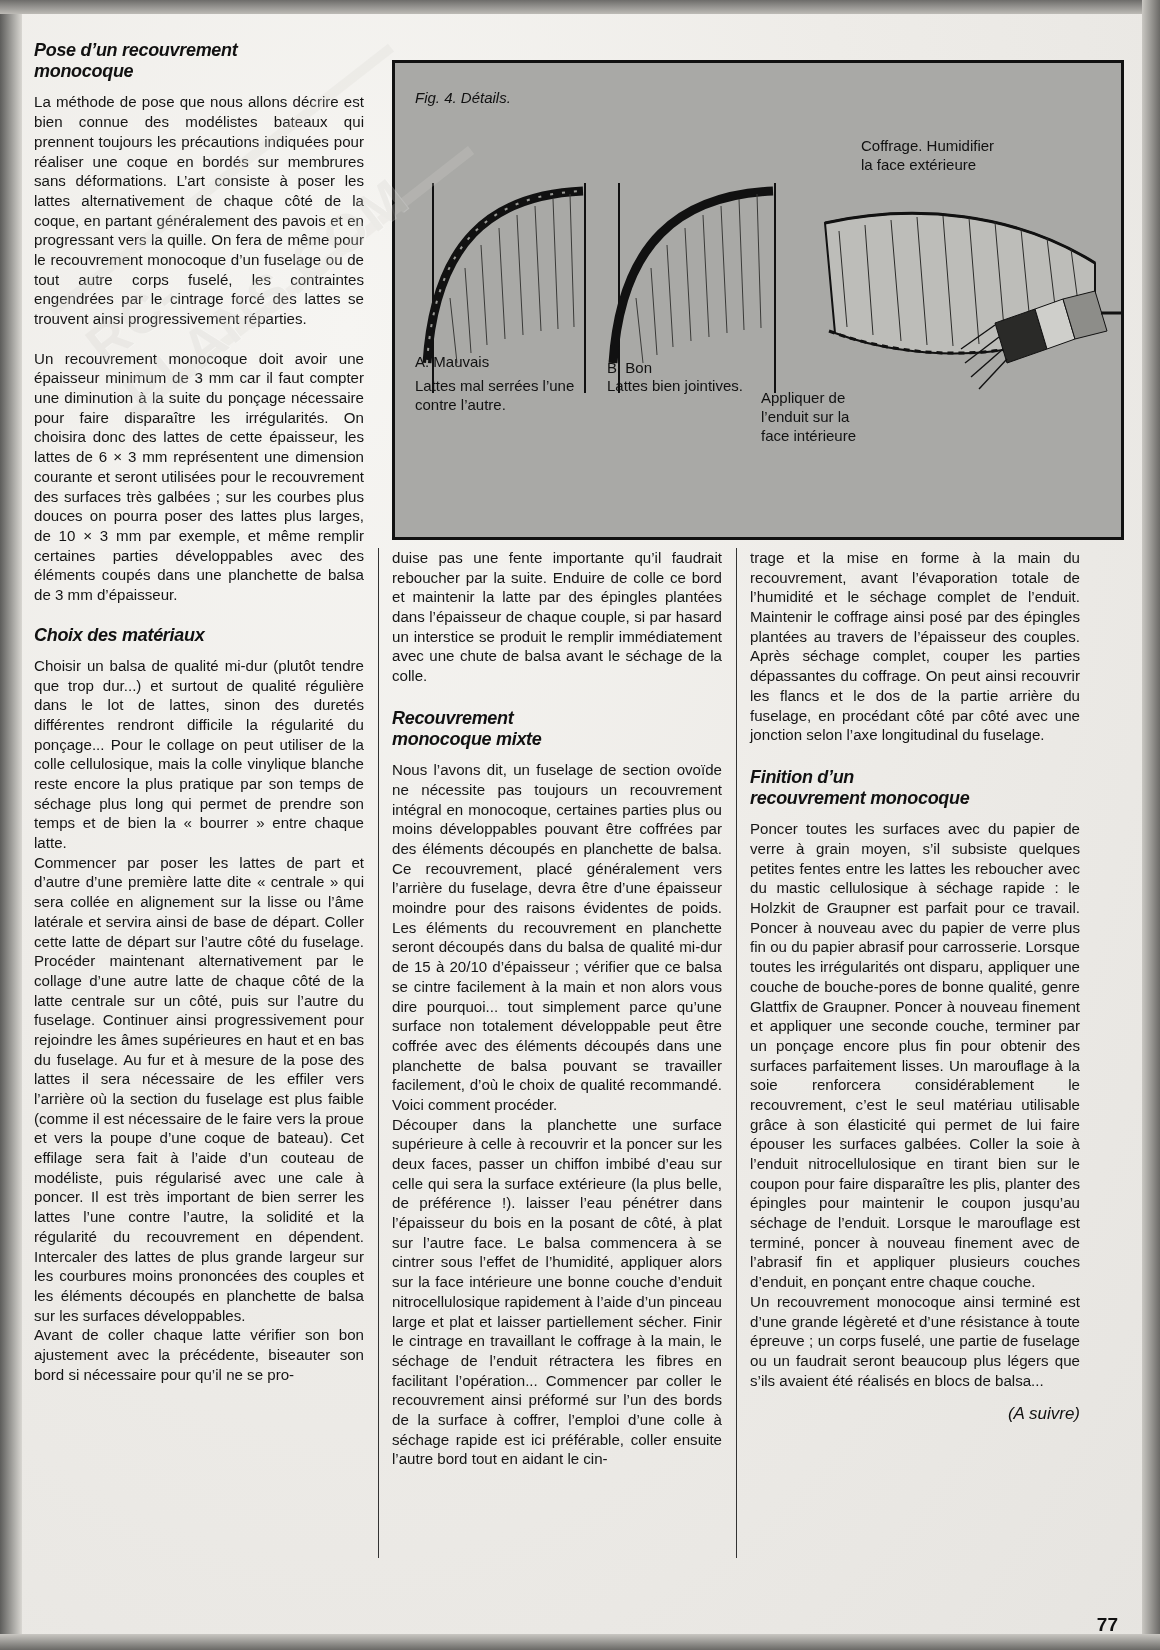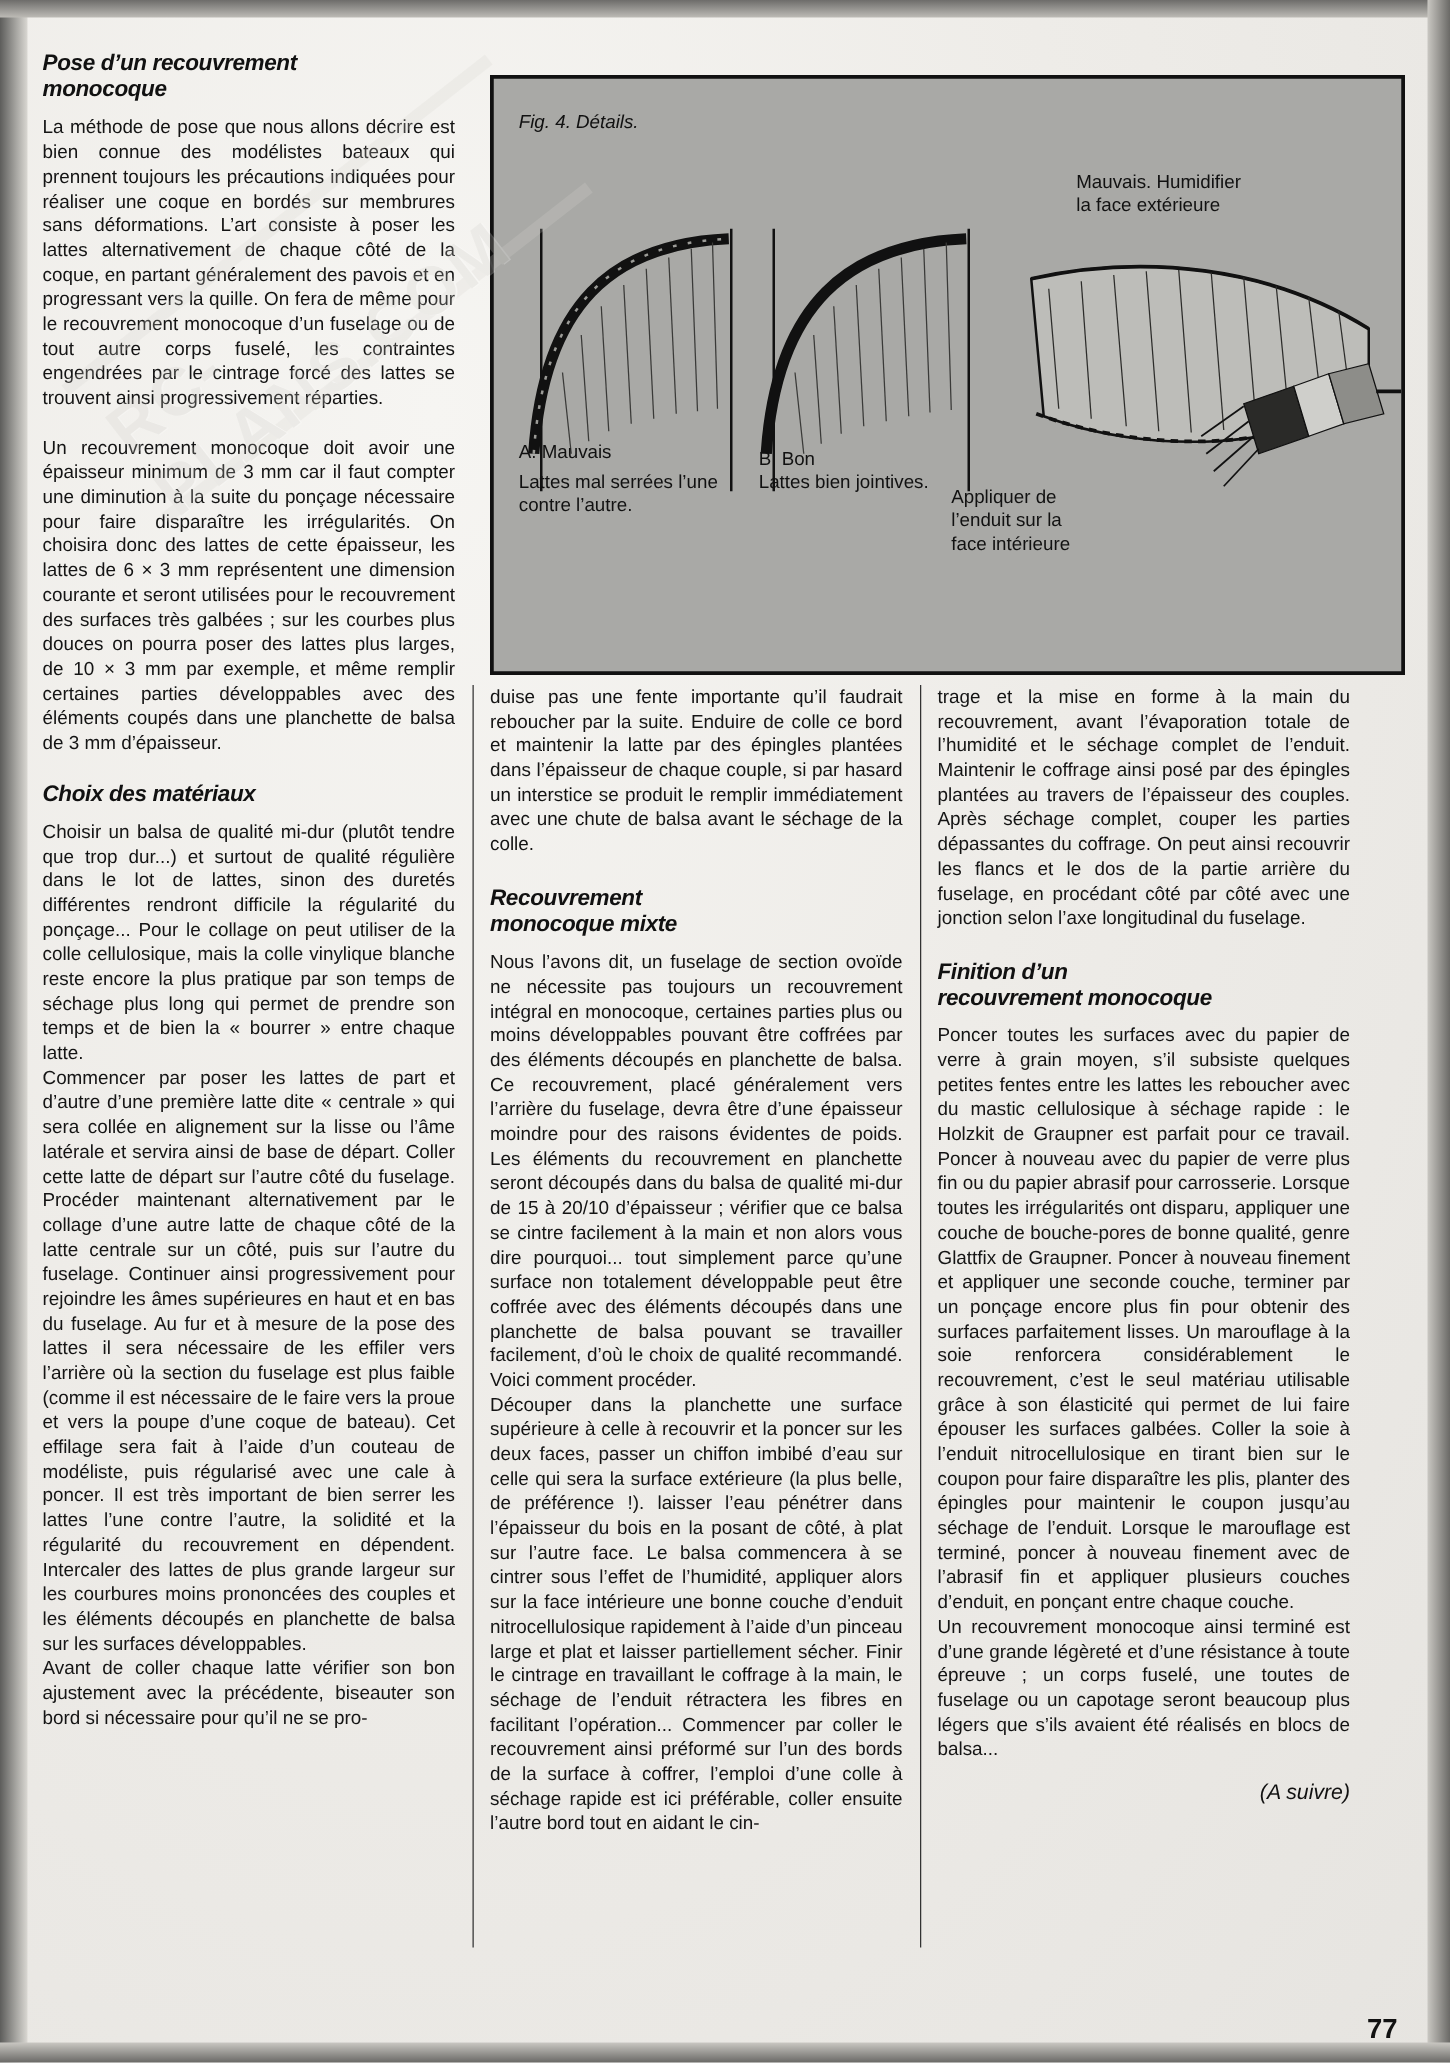--- a/index.html
+++ b/index.html
@@ -50,21 +50,21 @@
   .c2{left:358px;}
   .c3{left:716px;}
   .rule{position:absolute;top:0;width:1px;height:1010px;background:#333;}
   .r1{left:344px;}
   .r2{left:702px;}
 
   .sig{
     font-style:italic;font-weight:normal;font-size:17px;text-align:right;margin-top:14px;color:#111;
   }
   .pagenum{
-    position:absolute;right:6px;bottom:-28px;font-weight:bold;font-size:22px;color:#111;
+    position:absolute;right:6px;bottom:-28px;font-weight:bold;font-size:19px;color:#111;
   }
 
   .wm{
     position:absolute;left:60px;top:40px;width:420px;height:420px;
     transform:rotate(-38deg);opacity:0.22;pointer-events:none;
     font-weight:bold;font-size:54px;color:#cfcdc8;
     text-shadow:1px 1px 0 #fff;
   }
   .wm .bar{
     position:absolute;left:0;top:120px;width:430px;height:120px;
@@ -167,21 +167,21 @@
           </g>
         </svg>
 
         <div class="fig-label" style="left:20px;top:290px;font-weight:normal">A. Mauvais</div>
         <div class="fig-label" style="left:20px;top:314px;white-space:pre-line">Lattes mal serrées l’une
 contre l’autre.</div>
 
         <div class="fig-label" style="left:212px;top:296px;font-weight:normal">B. Bon</div>
         <div class="fig-label" style="left:212px;top:314px;white-space:pre-line">Lattes bien jointives.</div>
 
-        <div class="fig-label" style="left:466px;top:74px;white-space:pre-line;text-align:left">Mauvais. Humidifier
+        <div class="fig-label" style="left:466px;top:74px;white-space:pre-line;text-align:left">Coffrage. Humidifier
 la face extérieure</div>
         <div class="fig-label" style="left:366px;top:326px;white-space:pre-line">Appliquer de
 l’enduit sur la
 face intérieure</div>
       </div>
     </div>
 
     <div class="cols">
       <div class="rule r1"></div>
       <div class="rule r2"></div>
@@ -194,21 +194,21 @@
         <p class="body">Nous l’avons dit, un fuselage de section ovoïde ne nécessite pas toujours un recouvrement intégral en monocoque, certaines parties plus ou moins développables pouvant être coffrées par des éléments découpés en planchette de balsa. Ce recouvrement, placé généralement vers l’arrière du fuselage, devra être d’une épaisseur moindre pour des raisons évidentes de poids. Les éléments du recouvrement en planchette seront découpés dans du balsa de qualité mi-dur de 15 à 20/10 d’épaisseur ; vérifier que ce balsa se cintre facilement à la main et non alors vous dire pourquoi... tout simplement parce qu’une surface non totalement développable peut être coffrée avec des éléments découpés dans une planchette de balsa pouvant se travailler facilement, d’où le choix de qualité recommandé. Voici comment procéder.</p>
         <p class="body">Découper dans la planchette une surface supérieure à celle à recouvrir et la poncer sur les deux faces, passer un chiffon imbibé d’eau sur celle qui sera la surface extérieure (la plus belle, de préférence !). laisser l’eau pénétrer dans l’épaisseur du bois en la posant de côté, à plat sur l’autre face. Le balsa commencera à se cintrer sous l’effet de l’humidité, appliquer alors sur la face intérieure une bonne couche d’enduit nitrocellulosique rapidement à l’aide d’un pinceau large et plat et laisser partiellement sécher. Finir le cintrage en travaillant le coffrage à la main, le séchage de l’enduit rétractera les fibres en facilitant l’opération... Commencer par coller le recouvrement ainsi préformé sur l’un des bords de la surface à coffrer, l’emploi d’une colle à séchage rapide est ici préférable, coller ensuite l’autre bord tout en aidant le cin-</p>
       </div>
 
       <div class="col c3">
         <p class="body">trage et la mise en forme à la main du recouvrement, avant l’évaporation totale de l’humidité et le séchage complet de l’enduit. Maintenir le coffrage ainsi posé par des épingles plantées au travers de l’épaisseur des couples. Après séchage complet, couper les parties dépassantes du coffrage. On peut ainsi recouvrir les flancs et le dos de la partie arrière du fuselage, en procédant côté par côté avec une jonction selon l’axe longitudinal du fuselage.</p>
         <div style="height:22px"></div>
         <h2 class="sec" style="white-space:pre-line">Finition d’un
 recouvrement monocoque</h2>
         <p class="body">Poncer toutes les surfaces avec du papier de verre à grain moyen, s’il subsiste quelques petites fentes entre les lattes les reboucher avec du mastic cellulosique à séchage rapide : le Holzkit de Graupner est parfait pour ce travail. Poncer à nouveau avec du papier de verre plus fin ou du papier abrasif pour carrosserie. Lorsque toutes les irrégularités ont disparu, appliquer une couche de bouche-pores de bonne qualité, genre Glattfix de Graupner. Poncer à nouveau finement et appliquer une seconde couche, terminer par un ponçage encore plus fin pour obtenir des surfaces parfaitement lisses. Un marouflage à la soie renforcera considérablement le recouvrement, c’est le seul matériau utilisable grâce à son élasticité qui permet de lui faire épouser les surfaces galbées. Coller la soie à l’enduit nitrocellulosique en tirant bien sur le coupon pour faire disparaître les plis, planter des épingles pour maintenir le coupon jusqu’au séchage de l’enduit. Lorsque le marouflage est terminé, poncer à nouveau finement avec de l’abrasif fin et appliquer plusieurs couches d’enduit, en ponçant entre chaque couche.</p>
-        <p class="body">Un recouvrement monocoque ainsi terminé est d’une grande légèreté et d’une résistance à toute épreuve ; un corps fuselé, une toutes de fuselage ou un capotage seront beaucoup plus légers que s’ils avaient été réalisés en blocs de balsa...</p>
+        <p class="body">Un recouvrement monocoque ainsi terminé est d’une grande légèreté et d’une résistance à toute épreuve ; un corps fuselé, une partie de fuselage ou un faudrait seront beaucoup plus légers que s’ils avaient été réalisés en blocs de balsa...</p>
         <div class="sig">(A suivre)</div>
       </div>
 
       <div class="pagenum">77</div>
     </div>
   </div>
 
   <div class="wm">
     <div class="bar"></div>
     <div class="txt">RC-PLANS.COM</div>

